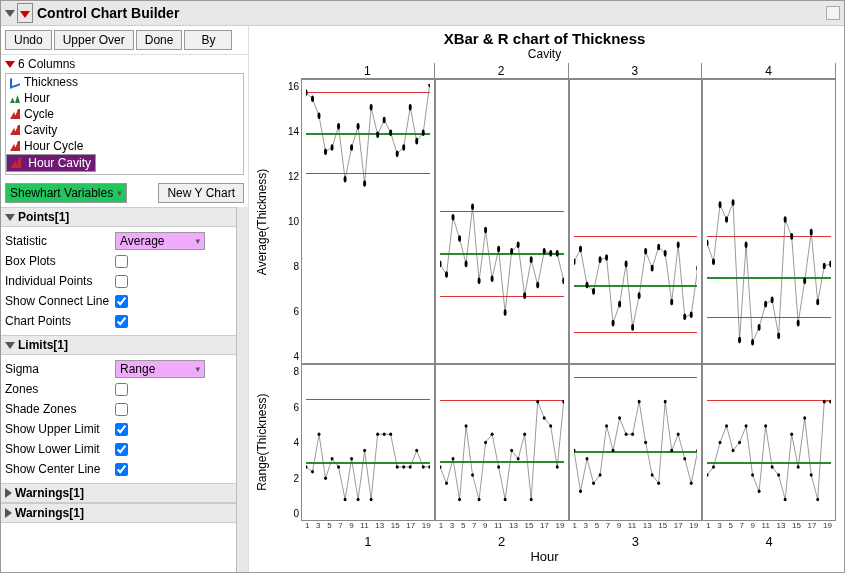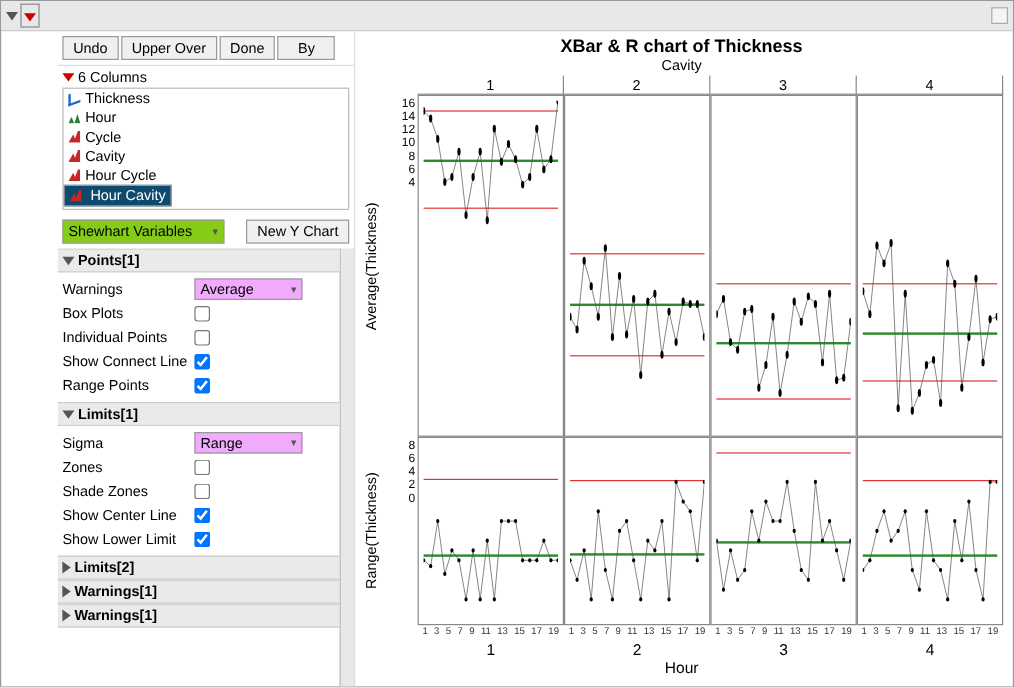--- a/index.html
+++ b/index.html
@@ -2,34 +2,34 @@
 <html><head>
 <meta charset="utf-8">
 <style>
   * { box-sizing: border-box; margin: 0; padding: 0; font-family: "Segoe UI", Arial, sans-serif; }
   body { width: 845px; height: 573px; background: #fff; overflow: hidden; font-size: 12px; color: #000; }
   .window { width: 845px; height: 573px; border: 1px solid #999; display: flex; flex-direction: column; }
   .titlebar { background: #e8e8e8; border-bottom: 1px solid #ccc; display: flex; align-items: center; padding: 2px 4px; font-weight: bold; font-size: 14px; }
   .red-tri-down { width: 0; height: 0; border-left: 5px solid transparent; border-right: 5px solid transparent; border-top: 7px solid #c00; display: inline-block; vertical-align: middle; }
   .titlebar .redbox { margin-left: 2px; border: 1px solid #888; padding: 1px 2px; }
   .corner-btn { margin-left: auto; border: 1px solid #aaa; width: 14px; height: 14px; background: #f4f4f4; }
-  .body { flex: 1; display: flex; overflow: hidden; padding-left: 47px; }
+  .body { flex: 1; display: flex; overflow: hidden; }
   .left { width: 248px; border-right: 1px solid #ddd; display: flex; flex-direction: column; }
   .toolbar { padding: 4px; display: flex; gap: 2px; }
   .btn { border: 1px solid #999; background: #f0f0f0; padding: 2px 8px; font-size: 12px; cursor: pointer; }
   .cols-head { padding: 2px 4px; display: flex; align-items: center; gap: 3px; border-top: 1px solid #ddd; }
   .col-list { border: 1px solid #bbb; margin: 0 4px 4px 4px; height: 102px; overflow: auto; }
   .col-item { display: flex; align-items: center; gap: 4px; padding: 1px 4px; cursor: pointer; }
-  .col-item.sel { background: #0c4a6e; color: #fff; }
+  .col-item.sel { background: #701a75; color: #fff; }
   .icon { width: 10px; height: 10px; display: inline-block; }
   .icon-cont { border-bottom: 2px solid #1e66d0; border-left: 2px solid #1e66d0; transform: skewY(-20deg); }
   .icon-nom { background: #c62828; clip-path: polygon(0 100%,40% 30%,55% 65%,80% 0,100% 0,100% 100%); }
   .icon-ord { background: #2e7d32; clip-path: polygon(0 100%,25% 45%,50% 100%,75% 20%,100% 100%); }
   .row2 { display: flex; gap: 6px; padding: 4px; align-items: center; }
-  .dropdown { border: 1px solid #999; background: #84cc16; padding: 2px 4px; display: flex; align-items: center; gap: 17px; cursor: pointer; min-width: 120px; justify-content: space-between; }
+  .dropdown { border: 1px solid #999; background: #22c55e; padding: 2px 4px; display: flex; align-items: center; gap: 4px; cursor: pointer; min-width: 120px; justify-content: space-between; }
   .chev { font-size: 9px; color: #555; }
   .section { position: relative; }
   .section-head { background: #eaeaea; border-top: 1px solid #ccc; border-bottom: 1px solid #ccc; padding: 2px 4px; font-weight: bold; font-size: 12px; display: flex; align-items: center; gap: 3px; cursor: pointer; }
   .gtri { width: 0; height: 0; border-left: 5px solid transparent; border-right: 5px solid transparent; border-top: 7px solid #555; display: inline-block; }
   .gtri-r { width: 0; height: 0; border-top: 5px solid transparent; border-bottom: 5px solid transparent; border-left: 7px solid #555; display: inline-block; }
   .form { padding: 4px; }
   .form-row { display: flex; align-items: center; height: 20px; }
   .form-row label { width: 110px; font-size: 12px; }
   .sel { border: 1px solid #999; background: #f0abfc; padding: 1px 4px; width: 90px; display: flex; justify-content:space-between; align-items:center; cursor: pointer; }
   input[type=checkbox] { width: 13px; height: 13px; cursor: pointer; }
@@ -37,39 +37,40 @@
   .left-scroll { display: flex; flex: 1; min-height: 0; }
   .left-content { flex: 1; overflow: hidden; }
 
   .right { flex: 1; display: flex; flex-direction: column; padding: 4px 8px 8px 4px; overflow: hidden; }
   .chart-title { font-size: 15px; font-weight: bold; text-align: center; }
   .chart-sub { font-size: 12px; text-align: center; margin-bottom: 2px; }
   .charts { flex: 1; display: flex; }
   .ylab { writing-mode: vertical-rl; transform: rotate(180deg); font-size: 12px; text-align: center; padding: 0 2px; }
   .panelgrid { flex: 1; display: grid; grid-template-columns: 30px repeat(4, 1fr); grid-template-rows: 16px 1fr 0.55fr 28px; }
   .cav-label { grid-row: 1; text-align: center; font-size: 12px; border-bottom: 1px solid #888; border-right: 1px solid #888; padding-top: 1px; }
-  .yaxis { grid-column: 1; font-size: 10px; display:flex; flex-direction:column; align-items:flex-end; padding: 2px 2px; }
+  .yaxis { grid-column: 1; font-size: 10px; display:flex; flex-direction:column; justify-content: space-between; align-items:flex-end; padding: 2px 2px; }
   .cell { border: 1px solid #888; position: relative; overflow: hidden; }
   .plot { position: absolute; inset: 4px; }
   .hl { position: absolute; left: 0; right: 0; height: 1px; }
   .hl.red { border-top: 1px solid #d33; }
   .hl.green { border-top: 2px solid #2b8a2b; }
   svg.pts { position: absolute; inset: 0; width: 100%; height: 100%; }
   .xaxis { grid-row: 4; font-size: 9px; text-align: center; position: relative; }
   .xticks { display: flex; justify-content: space-between; padding: 0 4px; font-size: 8px; color: #333; }
   .xmain { font-size: 13px; margin-top: 4px; }
   .xlab-bottom { text-align: center; font-size: 13px; grid-column: 2 / span 4; }
 </style>
 </head>
 <body>
 
 <div class="window">
   <div class="titlebar">
     <span class="gtri"></span>
     <span class="redbox"><span class="red-tri-down"></span></span>
+    <span style="margin-left:4px">Control Chart Builder</span>
     <span class="corner-btn"></span>
   </div>
   <div class="body">
     <div class="left">
       <div class="toolbar">
         <button class="btn">Undo</button>
         <button class="btn">Upper Over</button>
         <button class="btn">Done</button>
         <button class="btn" style="padding-left:16px;padding-right:16px">By</button>
       </div>
@@ -112,40 +113,40 @@
       </div>
       <div class="left-scroll">
         <div class="left-content">
           <div class="section">
             <div class="section-head">
                 <span class="gtri"></span>
                 <span>Points[1]</span>
               </div>
             <div class="form">
               <div class="form-row">
-                  <label>Warnings</label>
+                  <label>Statistic</label>
                 <div class="sel">
                     <span>Average</span>
                     <span class="chev">▾</span>
                   </div>
                 </div>
               <div class="form-row">
                   <label>Box Plots</label>
                   <input type="checkbox" style="">
                 </div>
               <div class="form-row">
                   <label>Individual Points</label>
                   <input type="checkbox" style="">
                 </div>
               <div class="form-row">
                   <label>Show Connect Line</label>
                   <input type="checkbox" checked="" style="">
                 </div>
               <div class="form-row">
-                  <label>Range Points</label>
+                  <label>Chart Points</label>
                   <input type="checkbox" checked="" style="">
                 </div>
             </div>
           </div>
           <div class="section">
             <div class="section-head">
                 <span class="gtri"></span>
                 <span>Limits[1]</span>
               </div>
             <div class="form">
@@ -158,33 +159,33 @@
                 </div>
               <div class="form-row">
                   <label>Zones</label>
                   <input type="checkbox" style="">
                 </div>
               <div class="form-row">
                   <label>Shade Zones</label>
                   <input type="checkbox" style="">
                 </div>
               <div class="form-row">
+                  <label>Show Upper Limit</label>
+                  <input type="checkbox" checked="" style="">
+                </div>
+              <div class="form-row">
+                  <label>Show Lower Limit</label>
+                  <input type="checkbox" checked="" style="">
+                </div>
+              <div class="form-row">
                   <label>Show Center Line</label>
                   <input type="checkbox" checked="" style="">
                 </div>
-              <div class="form-row">
-                  <label>Show Lower Limit</label>
-                  <input type="checkbox" checked="" style="">
-                </div>
-            </div>
-          </div>
-          <div class="section-head">
-              <span class="gtri-r"></span>
-              <span>Limits[2]</span>
-            </div>
+            </div>
+          </div>
           <div class="section-head">
               <span class="gtri-r"></span>
               <span>Warnings[1]</span>
             </div>
           <div class="section-head">
               <span class="gtri-r"></span>
               <span>Warnings[1]</span>
             </div>
         </div>
         <div class="scrollbar"></div>

